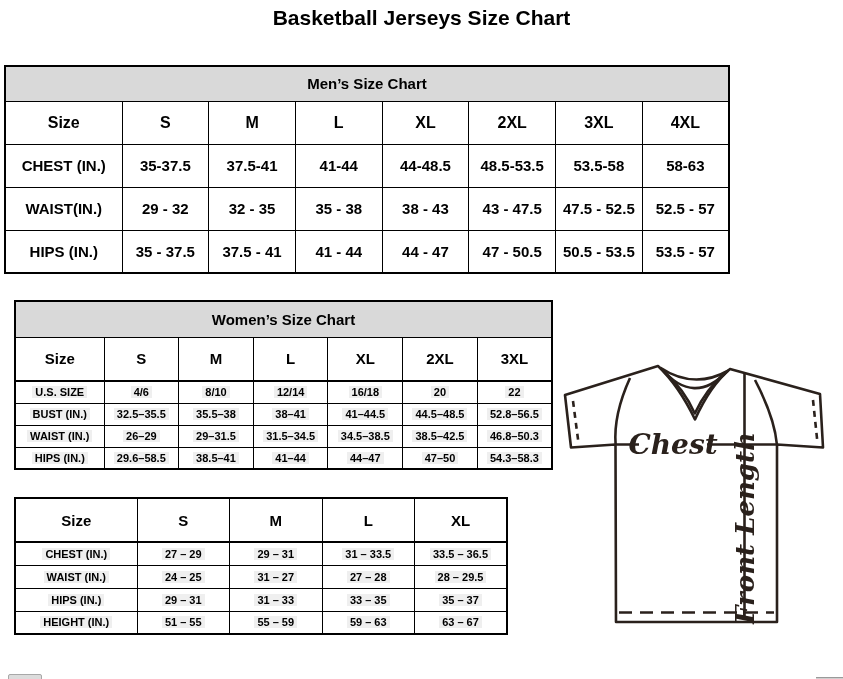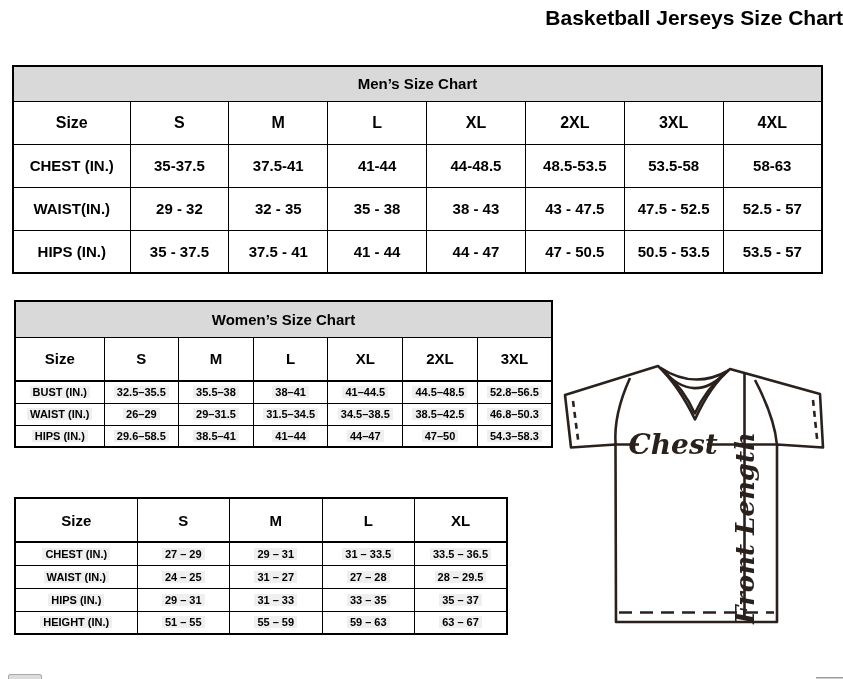--- a/index.html
+++ b/index.html
@@ -1,35 +1,35 @@
 <!DOCTYPE html>
 <html><head>
 <meta charset="utf-8">
 <style>
   * { margin:0; padding:0; box-sizing:border-box; }
   html,body { width:843px; height:679px; background:#ffffff; overflow:hidden;
               font-family:"Liberation Sans", sans-serif; position:relative; }
 
   .page-title {
     position:absolute; top:6px; left:0; width:843px;
-    text-align:right; font-size:21px; font-weight:bold; color:#000;
+    text-align:center; font-size:21px; font-weight:bold; color:#000;
   }
 
   table {
     position:absolute; border-collapse:collapse; table-layout:fixed;
     background:#fff; border:2px solid #000;
   }
   td {
     border:1px solid #000; text-align:center; vertical-align:middle;
     font-weight:bold; color:#000; padding:0; overflow:hidden; white-space:nowrap;
   }
   tr.title-row td { background:#d9d9d9; font-size:15px; }
 
   
-  table.men { left:12px; top:65px; width:811px; }
+  table.men { left:4px; top:65px; width:726px; }
   table.men tr.title-row td { height:35px; }
   table.men tr.size-row td { height:43px; font-size:16px; }
   table.men tr.data-row td { height:43px; font-size:15px; }
 
   
   table.women { left:14px; top:300px; width:539px; }
   table.women tr.title-row td { height:36px;margin-top:32px; }
   table.women tr.size-row td { height:44px; font-size:15px; border-bottom:2px solid #000; }
   table.women tr.data-row td { height:22px; font-size:11px; }
 
@@ -139,20 +139,29 @@
   <tr class="size-row">
     <td>Size</td>
     <td>S</td>
     <td>M</td>
     <td>L</td>
     <td>XL</td>
     <td>2XL</td>
     <td>3XL</td>
   </tr>
   <tr class="data-row">
+    <td><span class="hl">U.S. SIZE</span></td>
+    <td><span class="hl">4/6</span></td>
+    <td><span class="hl">8/10</span></td>
+    <td><span class="hl">12/14</span></td>
+    <td><span class="hl">16/18</span></td>
+    <td><span class="hl">20</span></td>
+    <td><span class="hl">22</span></td>
+  </tr>
+  <tr class="data-row">
     <td><span class="hl">BUST (IN.)</span></td>
     <td><span class="hl">32.5–35.5</span></td>
     <td><span class="hl">35.5–38</span></td>
     <td><span class="hl">38–41</span></td>
     <td><span class="hl">41–44.5</span></td>
     <td><span class="hl">44.5–48.5</span></td>
     <td><span class="hl">52.8–56.5</span></td>
   </tr>
   <tr class="data-row">
     <td><span class="hl">WAIST (IN.)</span></td>

